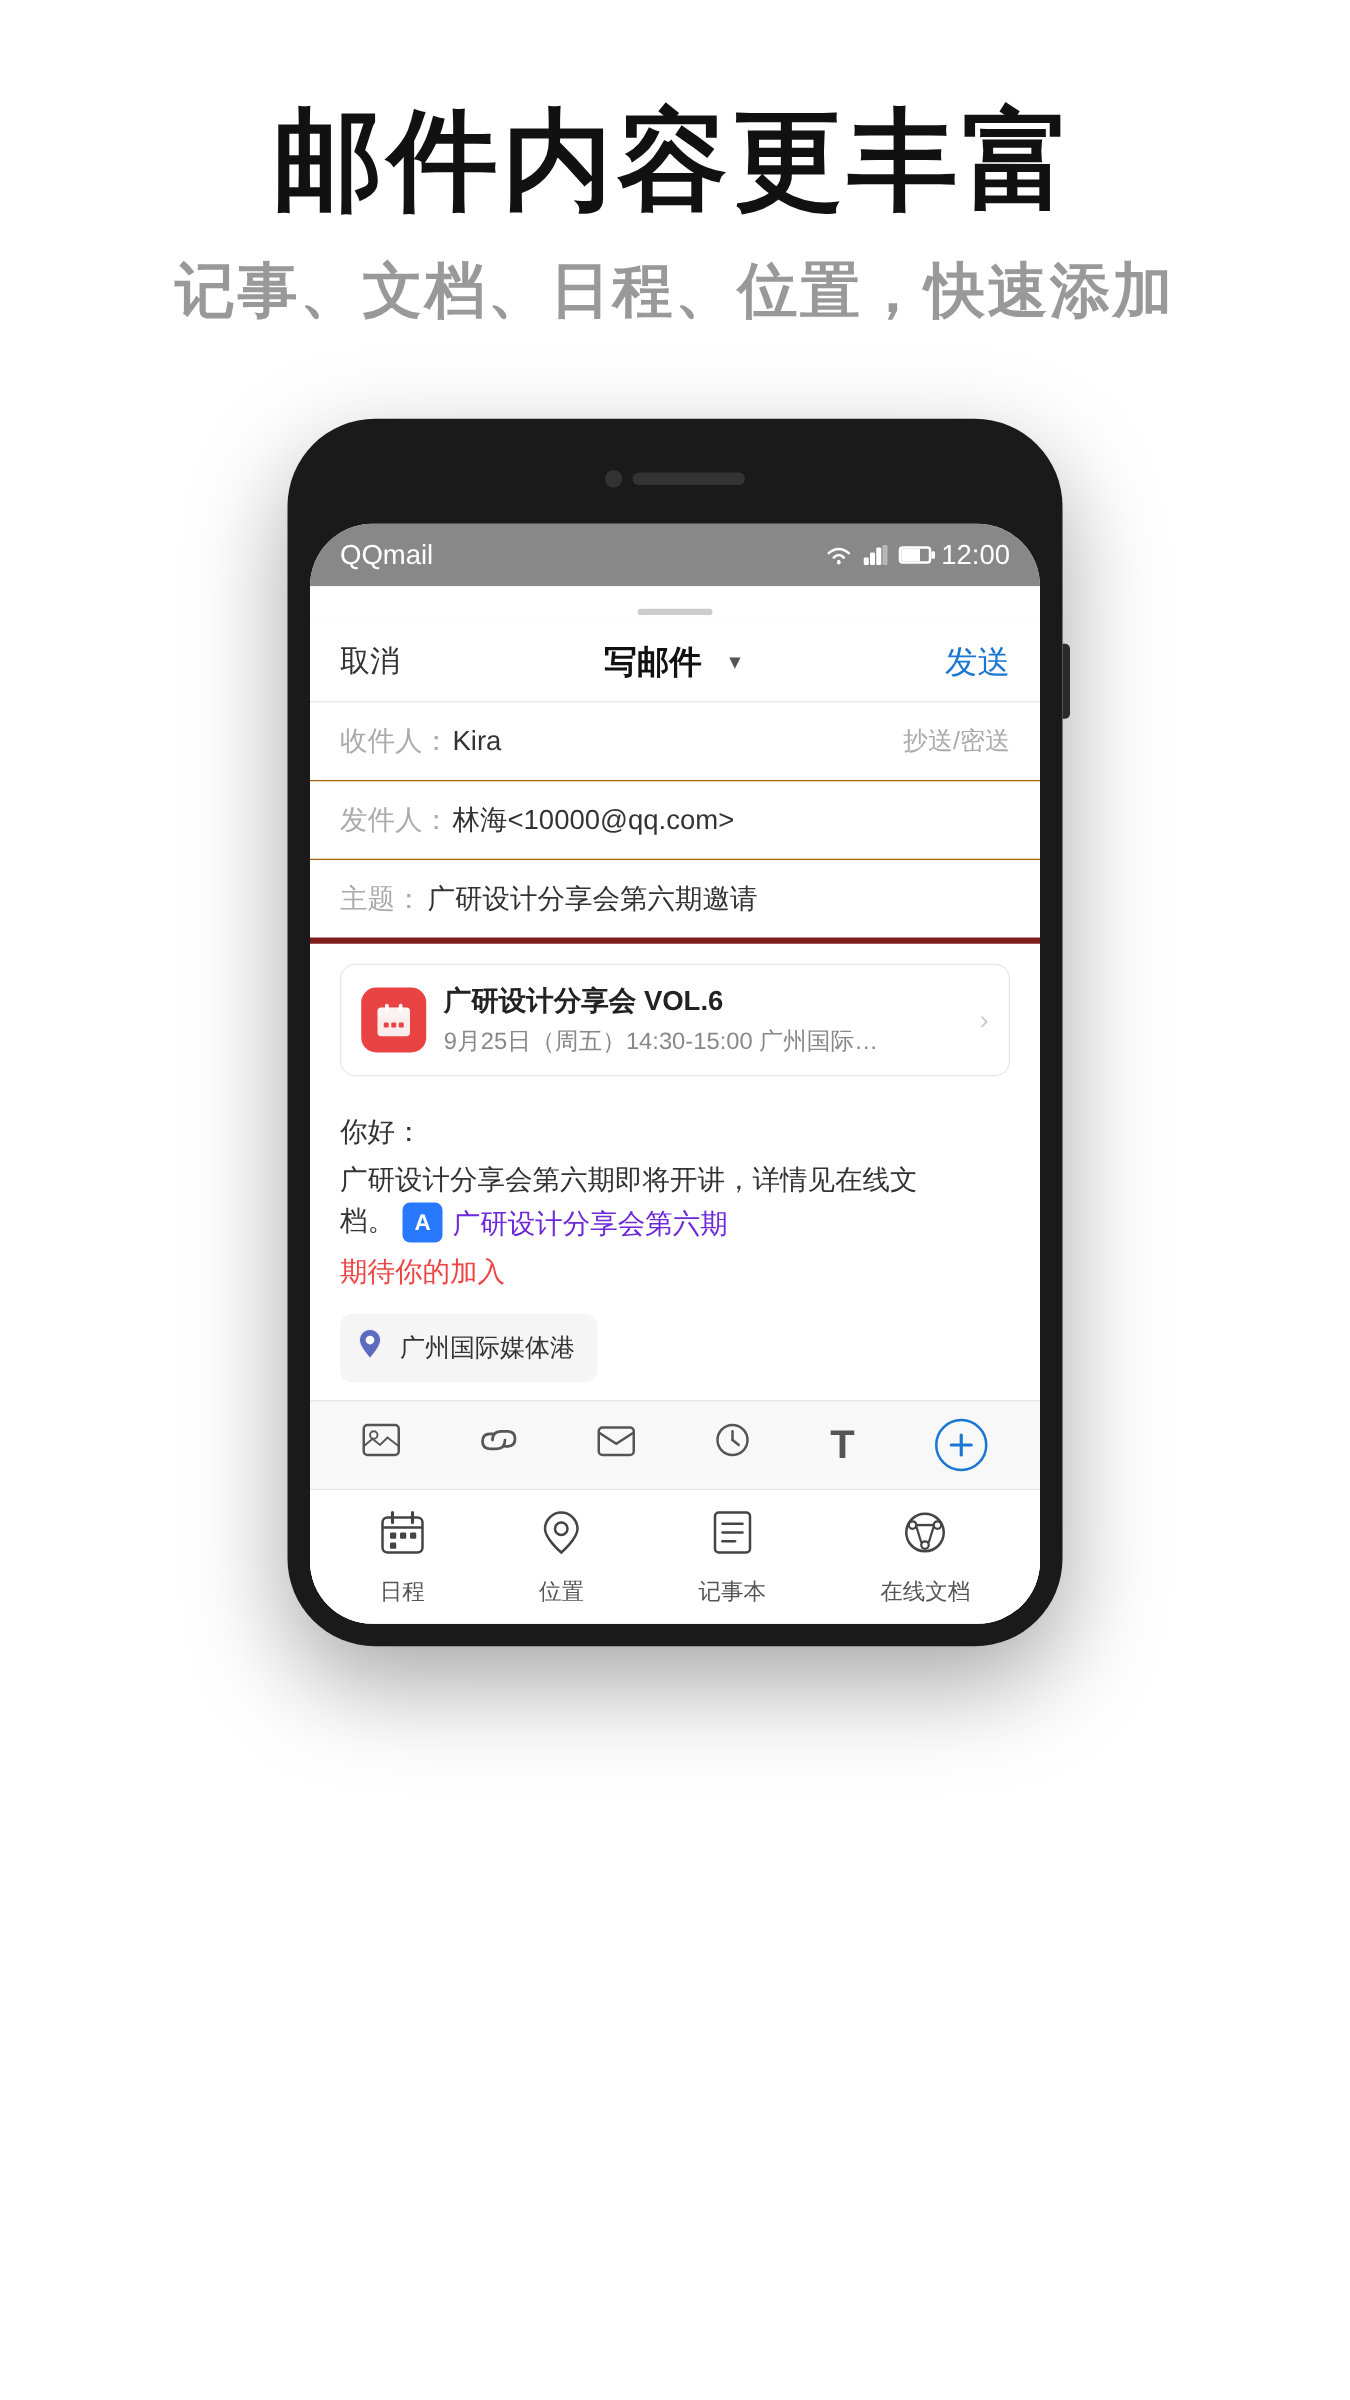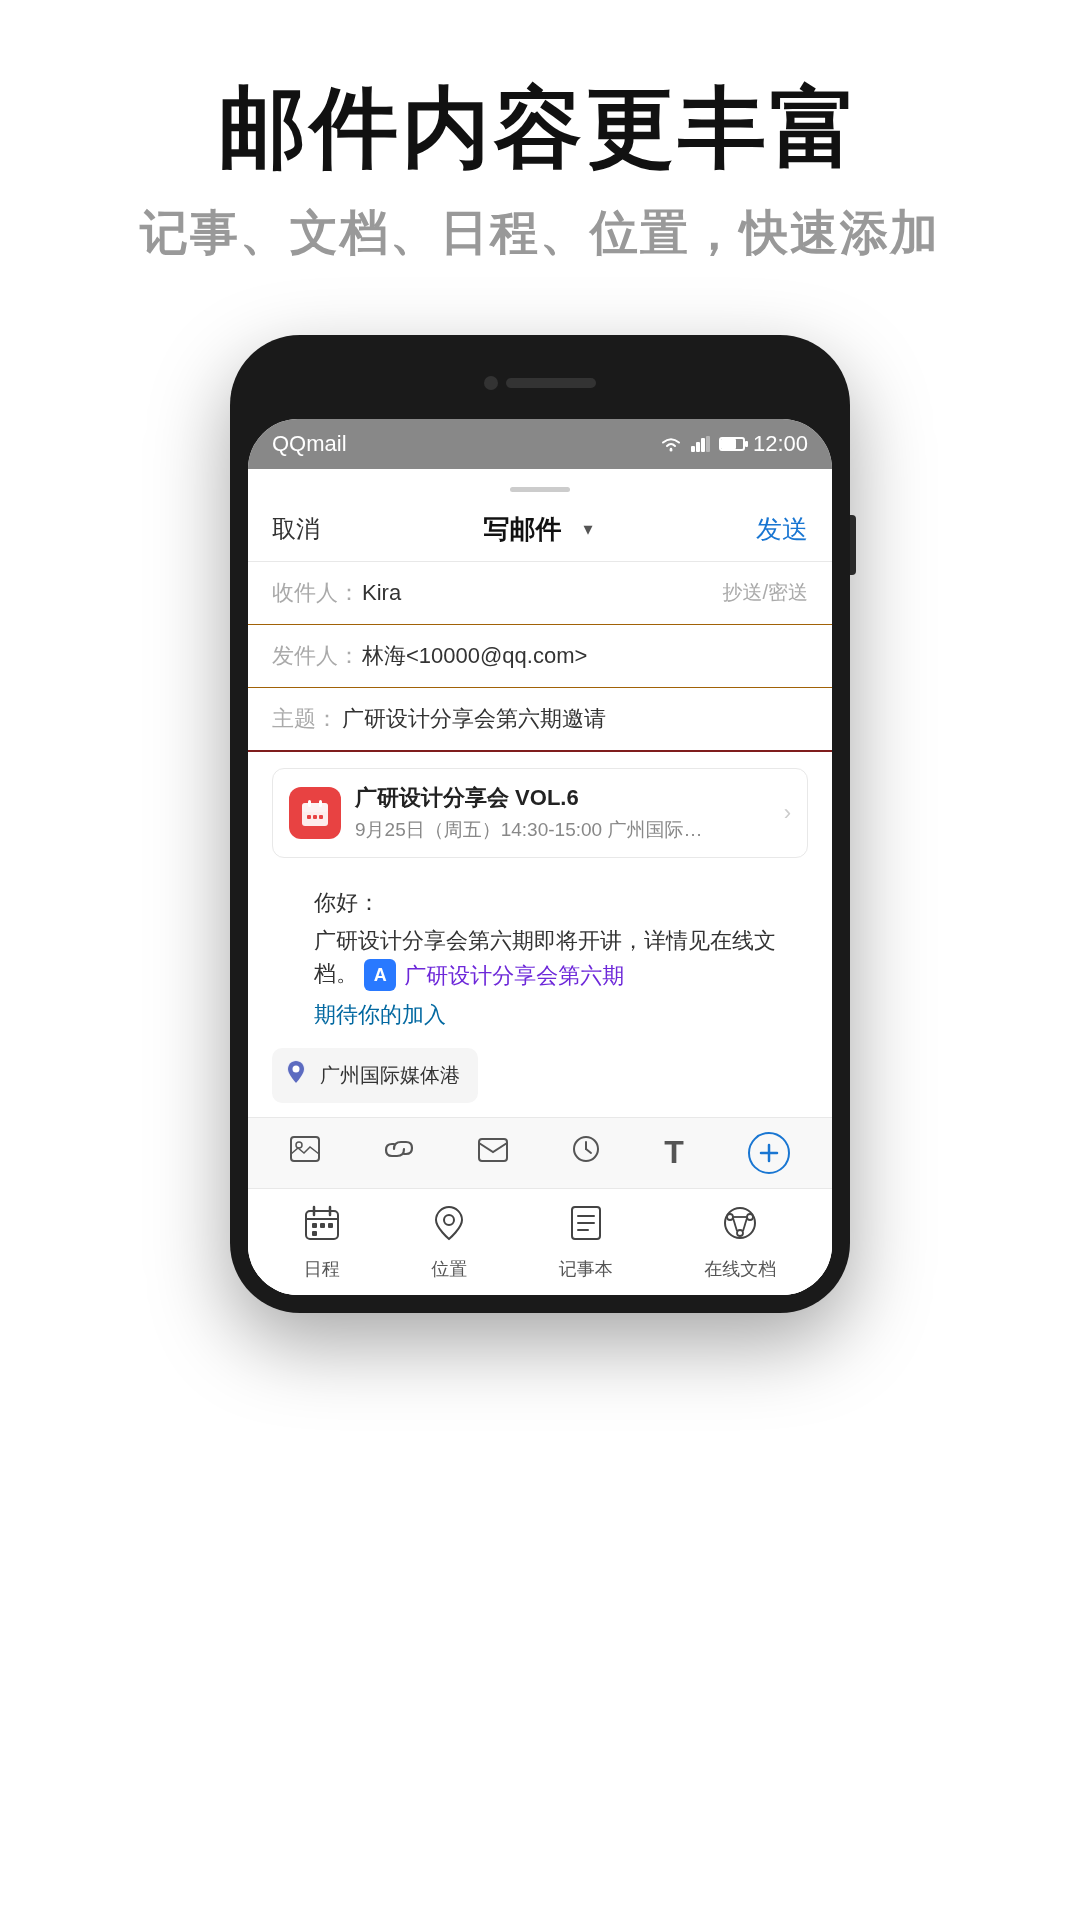--- a/index.html
+++ b/index.html
@@ -239,21 +239,21 @@
     .field-cc {
       font-size: 20px;
       color: #aaa;
     }
 
     
     .subject-field {
       display: flex;
       align-items: center;
       padding: 16px 24px;
-      border-bottom: 2px solid #7f1d1d;
+      border-bottom: 5px solid #7f1d1d;
     }
 
     .subject-label {
       font-size: 22px;
       color: #aaa;
       min-width: 70px;
     }
 
     .subject-value {
       font-size: 22px;
@@ -301,21 +301,20 @@
 
     .card-chevron {
       font-size: 22px;
       color: #ccc;
     }
 
     
     .email-body {
       padding: 14px 24px 6px;
       background: #fff;
-      margin-left: 42px;
     }
 
     .body-greeting {
       font-size: 22px;
       color: #333;
       margin-bottom: 6px;
     }
 
     .body-text {
       font-size: 22px;
@@ -342,21 +341,21 @@
       font-weight: 700;
     }
 
     .doc-link-text {
       color: #6d28d9;
       font-size: 22px;
     }
 
     .body-sign {
       font-size: 22px;
-      color: #0369a1;
+      color: #ef4444;
       margin-top: 8px;
     }
 
     
     .location-card {
       margin: 12px 24px 14px;
       background: #f5f5f5;
       border-radius: 10px;
       display: inline-flex;
       align-items: center;

